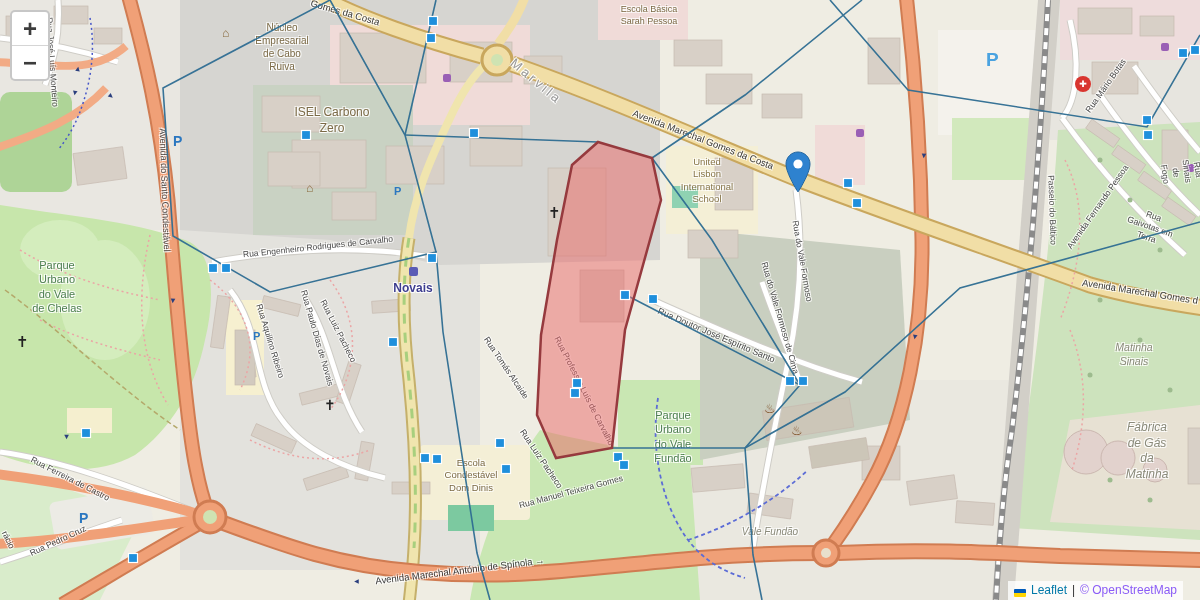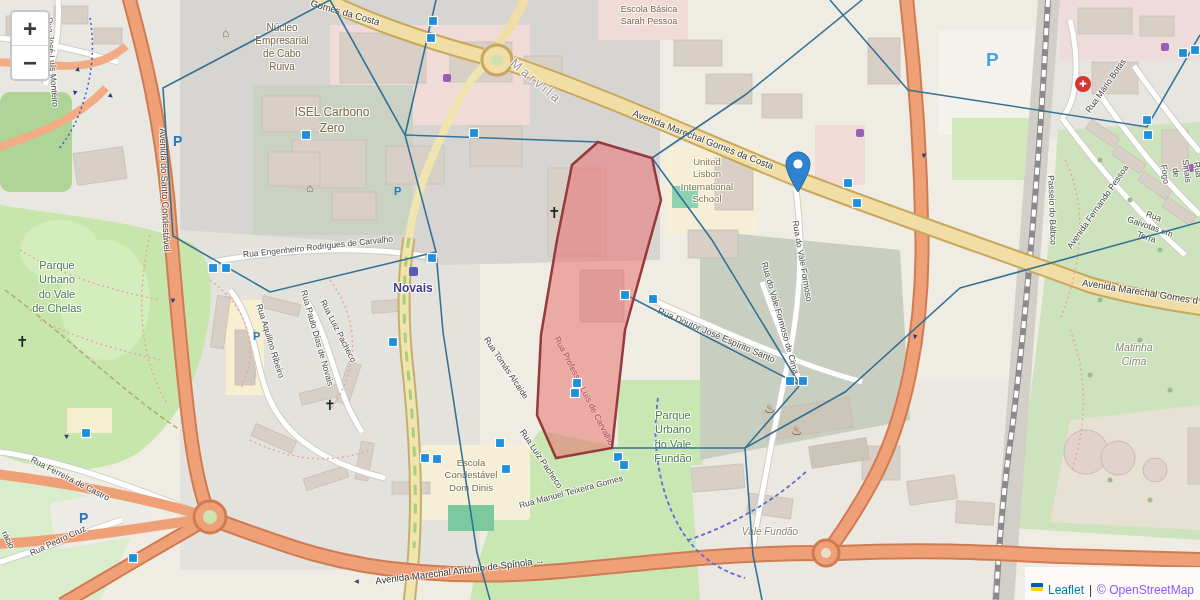--- a/index.html
+++ b/index.html
@@ -11,22 +11,22 @@
     text-shadow:-1px -1px 0 rgba(255,255,255,.85),1px -1px 0 rgba(255,255,255,.85),
                 -1px 1px 0 rgba(255,255,255,.85),1px 1px 0 rgba(255,255,255,.85)}
   .icon{position:absolute;z-index:4;pointer-events:none;line-height:1}
   svg.overlay{position:absolute;left:0;top:0;z-index:8}
   .marker{position:absolute;left:785px;top:151px;z-index:9}
   .zoomctl{position:absolute;left:10px;top:10px;width:36px;z-index:20;background:#fff;
     border:2px solid rgba(0,0,0,.22);border-radius:5px;overflow:hidden}
   .zoombtn{width:36px;height:33px;display:flex;align-items:center;justify-content:center;
     font-size:24px;font-weight:bold;color:#3c3c3c;cursor:pointer;user-select:none}
   .zoombtn + .zoombtn{border-top:1px solid #d5d5d5}
-  .attr{position:absolute;right:0;bottom:0;z-index:20;background:rgba(255,255,255,.78);
-    padding:16px 6px 3px 6px;font-size:12px;color:#333;display:flex;align-items:flex-start;gap:5px}
+  .attr{position:absolute;right:17px;bottom:0;z-index:20;background:rgba(255,255,255,.78);
+    padding:2px 6px 3px 6px;font-size:12px;color:#333;display:flex;align-items:flex-end;gap:5px}
   .attr .leaflet{color:#0078A8;cursor:pointer}
   .attr .osm{color:#8b5cf6;cursor:pointer}
   .attr .sep{color:#333}
   .uaflag{display:inline-block;width:12px;height:8px;border-radius:1px;overflow:hidden;
     background:linear-gradient(to bottom,#005BBB 0 50%,#FFD500 50% 100%)}
   .pticon{font-weight:bold;color:#2b77c0}
   .sq{position:absolute;z-index:4;border-radius:2px}
 </style>
 </head>
 <body>
@@ -263,21 +263,24 @@
 Condestável
 Dom Dinis</div>
   <div class="lbl" style="left:571px;top:492px;transform:translate(-50%,-50%) rotate(-15deg)">Rua Manuel Teixeira Gomes</div>
   <div class="lbl" style="left:673px;top:437px;transform:translate(-50%,-50%);color:#4d7e50;font-size:11px">Parque
 Urbano
 do Vale
 Fundão</div>
   <div class="lbl" style="left:770px;top:531px;transform:translate(-50%,-50%);color:#8a8a7a;font-size:10px;font-style:italic">Vale Fundão</div>
   <div class="lbl" style="left:460px;top:571px;transform:translate(-50%,-50%) rotate(-7deg);font-size:9.5px;color:#3a3a3a;white-space:nowrap">Avenida Marechal António de Spínola →</div>
   <div class="lbl" style="left:1134px;top:355px;transform:translate(-50%,-50%);color:#8a8a7a;font-size:10.5px;font-style:italic">Matinha
-Cima</div>
+Sinais</div>
+  <div class="lbl" style="left:1147px;top:451px;transform:translate(-50%,-50%);color:#8a8a7a;font-size:12px;font-style:italic">Fábrica
+de Gás
+da Matinha</div>
   <div class="lbl" style="left:1106px;top:86px;transform:translate(-50%,-50%) rotate(-55deg)">Rua Mário Botas</div>
   <div class="lbl" style="left:1052px;top:210px;transform:translate(-50%,-50%) rotate(88deg)">Passeio do Báltico</div>
   <div class="lbl" style="left:1098px;top:207px;transform:translate(-50%,-50%) rotate(-55deg)">Avenida Fernando Pessoa</div>
   <div class="lbl" style="left:1150px;top:227px;transform:translate(-50%,-50%) rotate(19deg)">Rua Gaivotas em Terra</div>
   <div class="lbl" style="left:1181px;top:172px;transform:translate(-50%,-50%) rotate(82deg)">Rua Sinais de Fogo</div>
   <div class="lbl" style="left:802px;top:261px;transform:translate(-50%,-50%) rotate(80deg)">Rua do Vale Formoso</div>
   <div class="lbl" style="left:780px;top:318px;transform:translate(-50%,-50%) rotate(74deg)">Rua do Vale Formoso de Cima</div>
 
   <div class="icon" style="left:548px;top:205px;font-size:15px;color:#222">✝</div>
   <div class="icon" style="left:324px;top:398px;font-size:14px;color:#222">✝</div>

